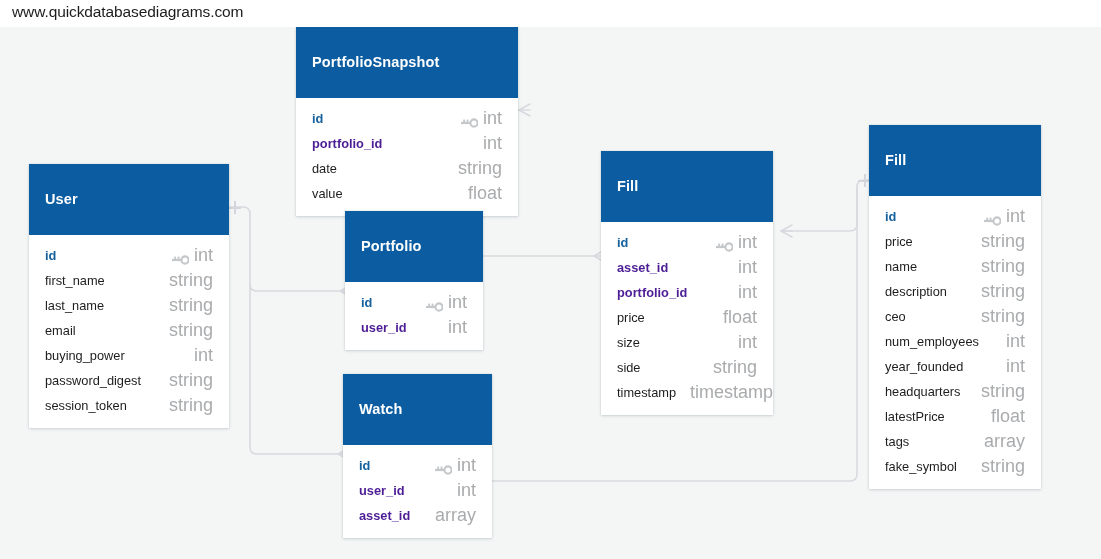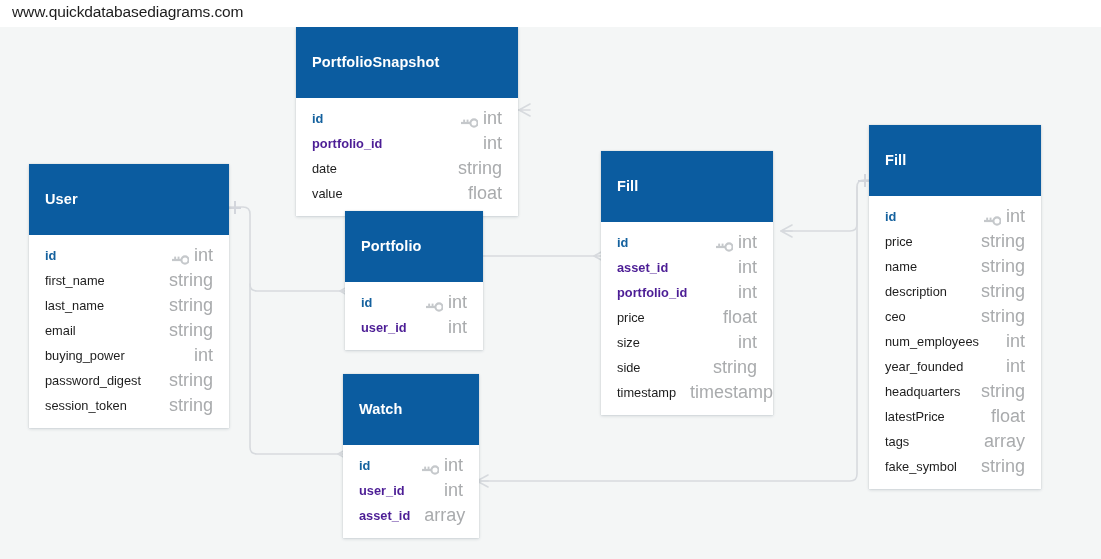--- a/index.html
+++ b/index.html
@@ -356,21 +356,21 @@
             <span class="field-spacer"></span>
             <span class="field-type">array</span>
           </div>
           <div class="field-row">
             <span class="field-name">fake_symbol</span>
             <span class="field-spacer"></span>
             <span class="field-type">string</span>
           </div>
         </div>
       </div>
-      <div class="table-card" style="left: 343px; top: 374px; width: 136px;">
+      <div class="table-card" style="left: 343px; top: 374px; width: 149px;">
         <div class="table-header">Watch</div>
         <div class="table-body">
           <div class="field-row">
             <span class="field-name pk">id</span>
             <span class="field-spacer"></span>
             <span class="key-icon"><svg width="17" height="10" viewBox="0 0 17 10" xmlns="http://www.w3.org/2000/svg">
                 <circle cx="13" cy="5" r="3.6" fill="none" stroke="#c5c8cb" stroke-width="2.1"></circle>
                 <rect x="0" y="3.9" width="10" height="2.2" fill="#c5c8cb"></rect>
                 <rect x="2.2" y="1.6" width="1.9" height="2.6" fill="#c5c8cb"></rect>
                 <rect x="5.6" y="1.6" width="1.9" height="2.6" fill="#c5c8cb"></rect>

